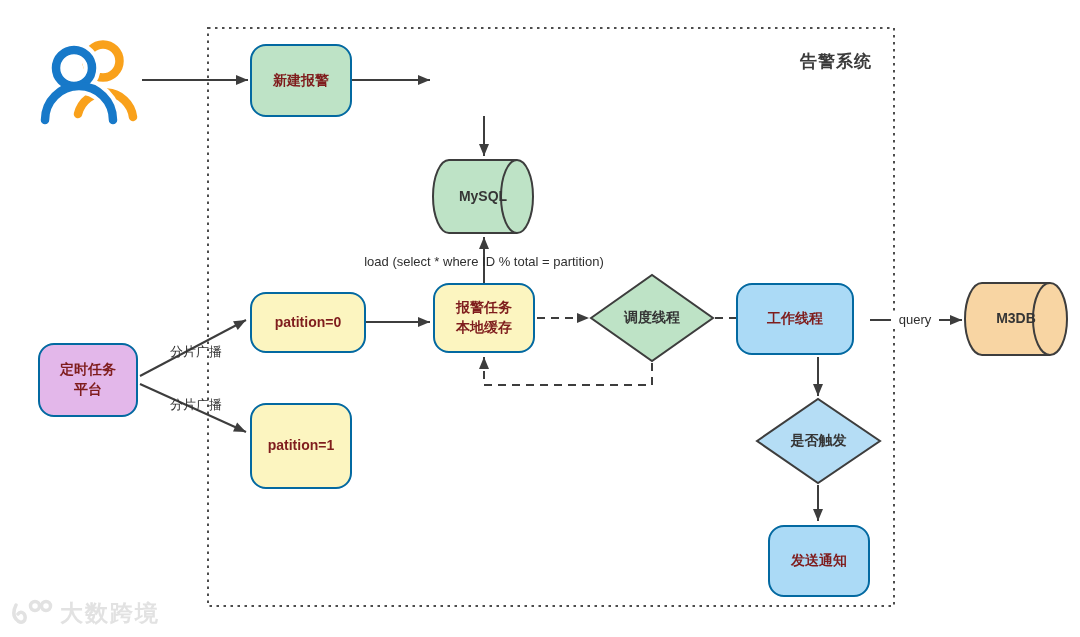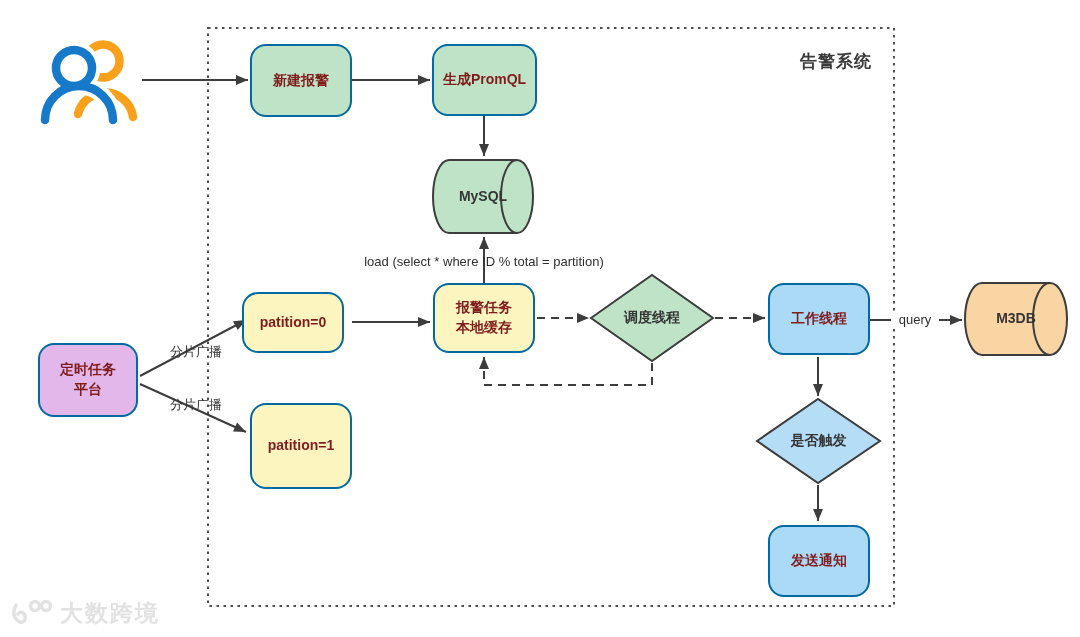--- a/index.html
+++ b/index.html
@@ -94,28 +94,27 @@
       <path d="M 1050 283 A 17 36 0 0 0 1050 355" fill="none"></path>
     </g>
 
     <polygon points="591,318 652,275 713,318 652,361" fill="#bee3c6" stroke="#3d3d3d" stroke-width="2"></polygon>
     <polygon points="757,441 818,399 880,441 818,483" fill="#b5ddf5" stroke="#3d3d3d" stroke-width="2"></polygon>
   </svg>
 
   <div class="boundary-label">告警系统</div>
 
   <div class="node green" style="left:250px;top:44px;width:102px;height:73px">新建报警</div>
-  <div class="node green" style="left:432px;top:44px;width:105px;height:72px">生成PromQL</div>
   <div class="node yellow" style="left:433px;top:283px;width:102px;height:70px">报警任务
 本地缓存</div>
-  <div class="node yellow" style="left:242px;top:292px;width:102px;height:61px">patition=0</div>
+  <div class="node yellow" style="left:250px;top:292px;width:116px;height:61px">patition=0</div>
   <div class="node yellow" style="left:250px;top:403px;width:102px;height:86px">patition=1</div>
   <div class="node purple" style="left:38px;top:343px;width:100px;height:74px">定时任务
 平台</div>
-  <div class="node blue" style="left:768px;top:283px;width:102px;height:72px">工作线程</div>
+  <div class="node blue" style="left:736px;top:283px;width:118px;height:72px">工作线程</div>
   <div class="node blue" style="left:768px;top:525px;width:102px;height:72px">发送通知</div>
 
   <div class="shape-label" style="left:433px;top:160px;width:100px;height:74px;padding-right:16px">MySQL</div>
   <div class="shape-label" style="left:965px;top:283px;width:102px;height:72px;padding-right:18px">M3DB</div>
   <div class="shape-label" style="left:591px;top:275px;width:122px;height:86px">调度线程</div>
   <div class="shape-label" style="left:757px;top:399px;width:123px;height:84px">是否触发</div>
 
   <div class="edge-label" style="left:334px;top:254px;width:300px">load (select * where ID % total = partition)</div>
   <div class="edge-label" style="left:891px;top:312px;width:48px;background:#ffffff">query</div>
   <div class="edge-label" style="left:167px;top:343px;width:58px">分片广播</div>

